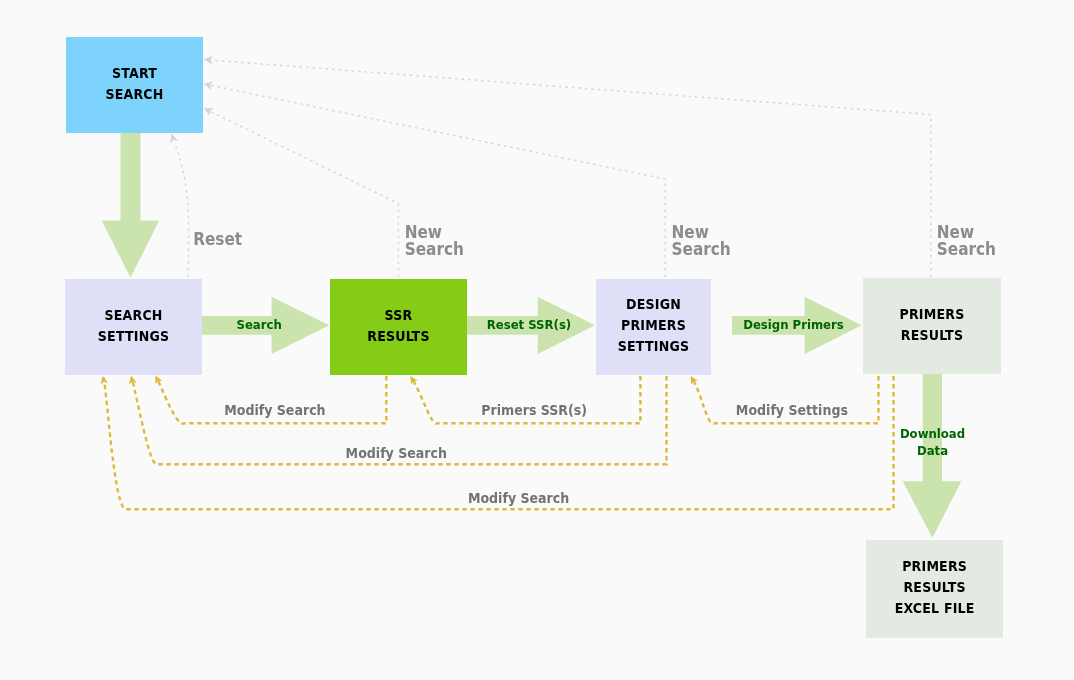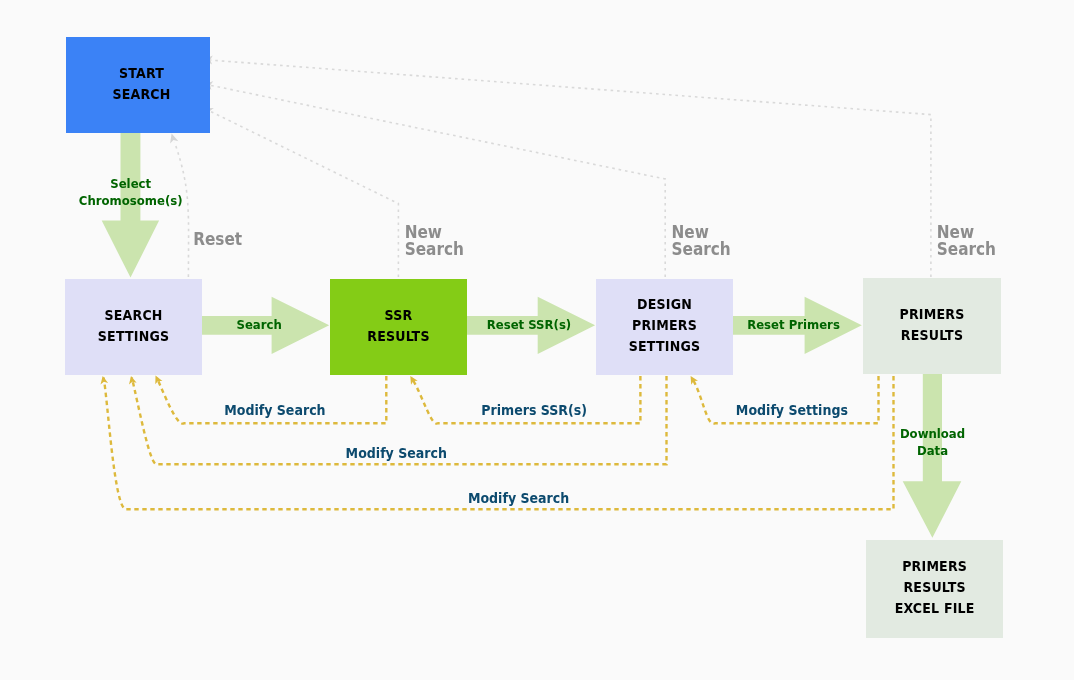--- a/index.html
+++ b/index.html
@@ -9,21 +9,21 @@
   #stage{position:relative;width:1074px;height:680px;}
   svg.layer{position:absolute;left:0;top:0;width:1074px;height:680px;pointer-events:none;}
   .node{position:absolute;display:flex;align-items:center;justify-content:center;
         text-align:center;font-weight:bold;font-size:14px;font-stretch:condensed;
         color:#000;line-height:21px;letter-spacing:0.2px;}
   .glabel{position:absolute;font-weight:bold;font-size:13px;font-stretch:condensed;
         color:#006400;text-align:center;white-space:nowrap;line-height:17px;}
   .klabel{position:absolute;font-weight:bold;font-size:17px;font-stretch:condensed;
         color:#8c8c8c;line-height:17px;white-space:nowrap;}
   .ylabel{position:absolute;font-weight:bold;font-size:14px;font-stretch:condensed;
-        color:#0c4a6e;white-space:nowrap;line-height:17px;}
+        color:#737373;white-space:nowrap;line-height:17px;}
   .ctr{transform:translateX(-50%);}
   .node span{position:relative;top:-1px;}
 </style>
 </head>
 <body>
 
 <div id="stage">
 
   <svg class="layer" viewBox="0 0 1074 680">
     <path d="M120.5 133 L140.4 133 L140.4 220.6 L159.1 220.6 L130.5 277.6 L101.7 220.6 L120.5 220.6 Z" fill="#cbe4ae"></path>
@@ -58,43 +58,42 @@
     </g>
     <g fill="#ddb93c">
       <path d="M155.5 375.5 L155.3 384.3 L158.0 380.9 L162.4 381.0 Z"></path>
       <path d="M410.3 376.0 L411.0 384.8 L413.3 381.1 L417.7 380.8 Z"></path>
       <path d="M690.6 376.0 L691.2 384.8 L693.6 381.1 L698.0 380.8 Z"></path>
       <path d="M131.0 376.0 L129.0 384.6 L132.3 381.8 L136.6 382.8 Z"></path>
       <path d="M102.7 376.0 L100.5 384.5 L103.9 381.8 L108.1 382.9 Z"></path>
     </g>
   </svg>
 
-  <div class="node" style="left:66px;top:36.5px;width:137px;height:96.5px;background:#3b82f6;padding-left:7px;">
+  <div class="node" style="left:66px;top:36.5px;width:137px;height:96.5px;background:#7dd3fc;">
     <span>START<br>SEARCH</span>
   </div>
   <div class="node" style="left:65.3px;top:278.8px;width:136.5px;height:96px;background:#dfdff7;">
     <span>SEARCH<br>SETTINGS</span>
   </div>
   <div class="node" style="left:330.2px;top:278.8px;width:136.6px;height:96px;background:#84cc16;justify-content:center;">
     <span>SSR<br>RESULTS</span>
   </div>
-  <div class="node" style="left:596px;top:278.8px;width:137px;height:96px;background:#dfdff7;">
+  <div class="node" style="left:596px;top:278.8px;width:115px;height:96px;background:#dfdff7;">
     <span>DESIGN<br>PRIMERS<br>SETTINGS</span>
   </div>
   <div class="node" style="left:863.4px;top:278px;width:137.2px;height:96px;background:#e2eae1;">
     <span>PRIMERS<br>RESULTS</span>
   </div>
   <div class="node" style="left:865.8px;top:540.2px;width:137.7px;height:97.6px;background:#e2eae1;">
     <span>PRIMERS<br>RESULTS<br>EXCEL FILE</span>
   </div>
 
-  <div class="glabel ctr" style="left:130.7px;top:174.5px;">Select<br>Chromosome(s)</div>
   <div class="glabel ctr" style="left:259.1px;top:315.5px;">Search</div>
   <div class="glabel ctr" style="left:529px;top:315.5px;">Reset SSR(s)</div>
-  <div class="glabel ctr" style="left:793.5px;top:315.5px;">Reset Primers</div>
+  <div class="glabel ctr" style="left:793.5px;top:315.5px;">Design Primers</div>
   <div class="glabel ctr" style="left:932.5px;top:425px;">Download<br>Data</div>
 
   <div class="klabel" style="left:193.2px;top:230.8px;">Reset</div>
   <div class="klabel" style="left:404.7px;top:223.5px;">New<br>Search</div>
   <div class="klabel" style="left:671.5px;top:223.5px;">New<br>Search</div>
   <div class="klabel" style="left:936.8px;top:223.5px;">New<br>Search</div>
 
   <div class="ylabel ctr" style="left:274.9px;top:401.5px;">Modify Search</div>
   <div class="ylabel ctr" style="left:534.2px;top:401.5px;">Primers SSR(s)</div>
   <div class="ylabel ctr" style="left:791.9px;top:401.5px;">Modify Settings</div>

